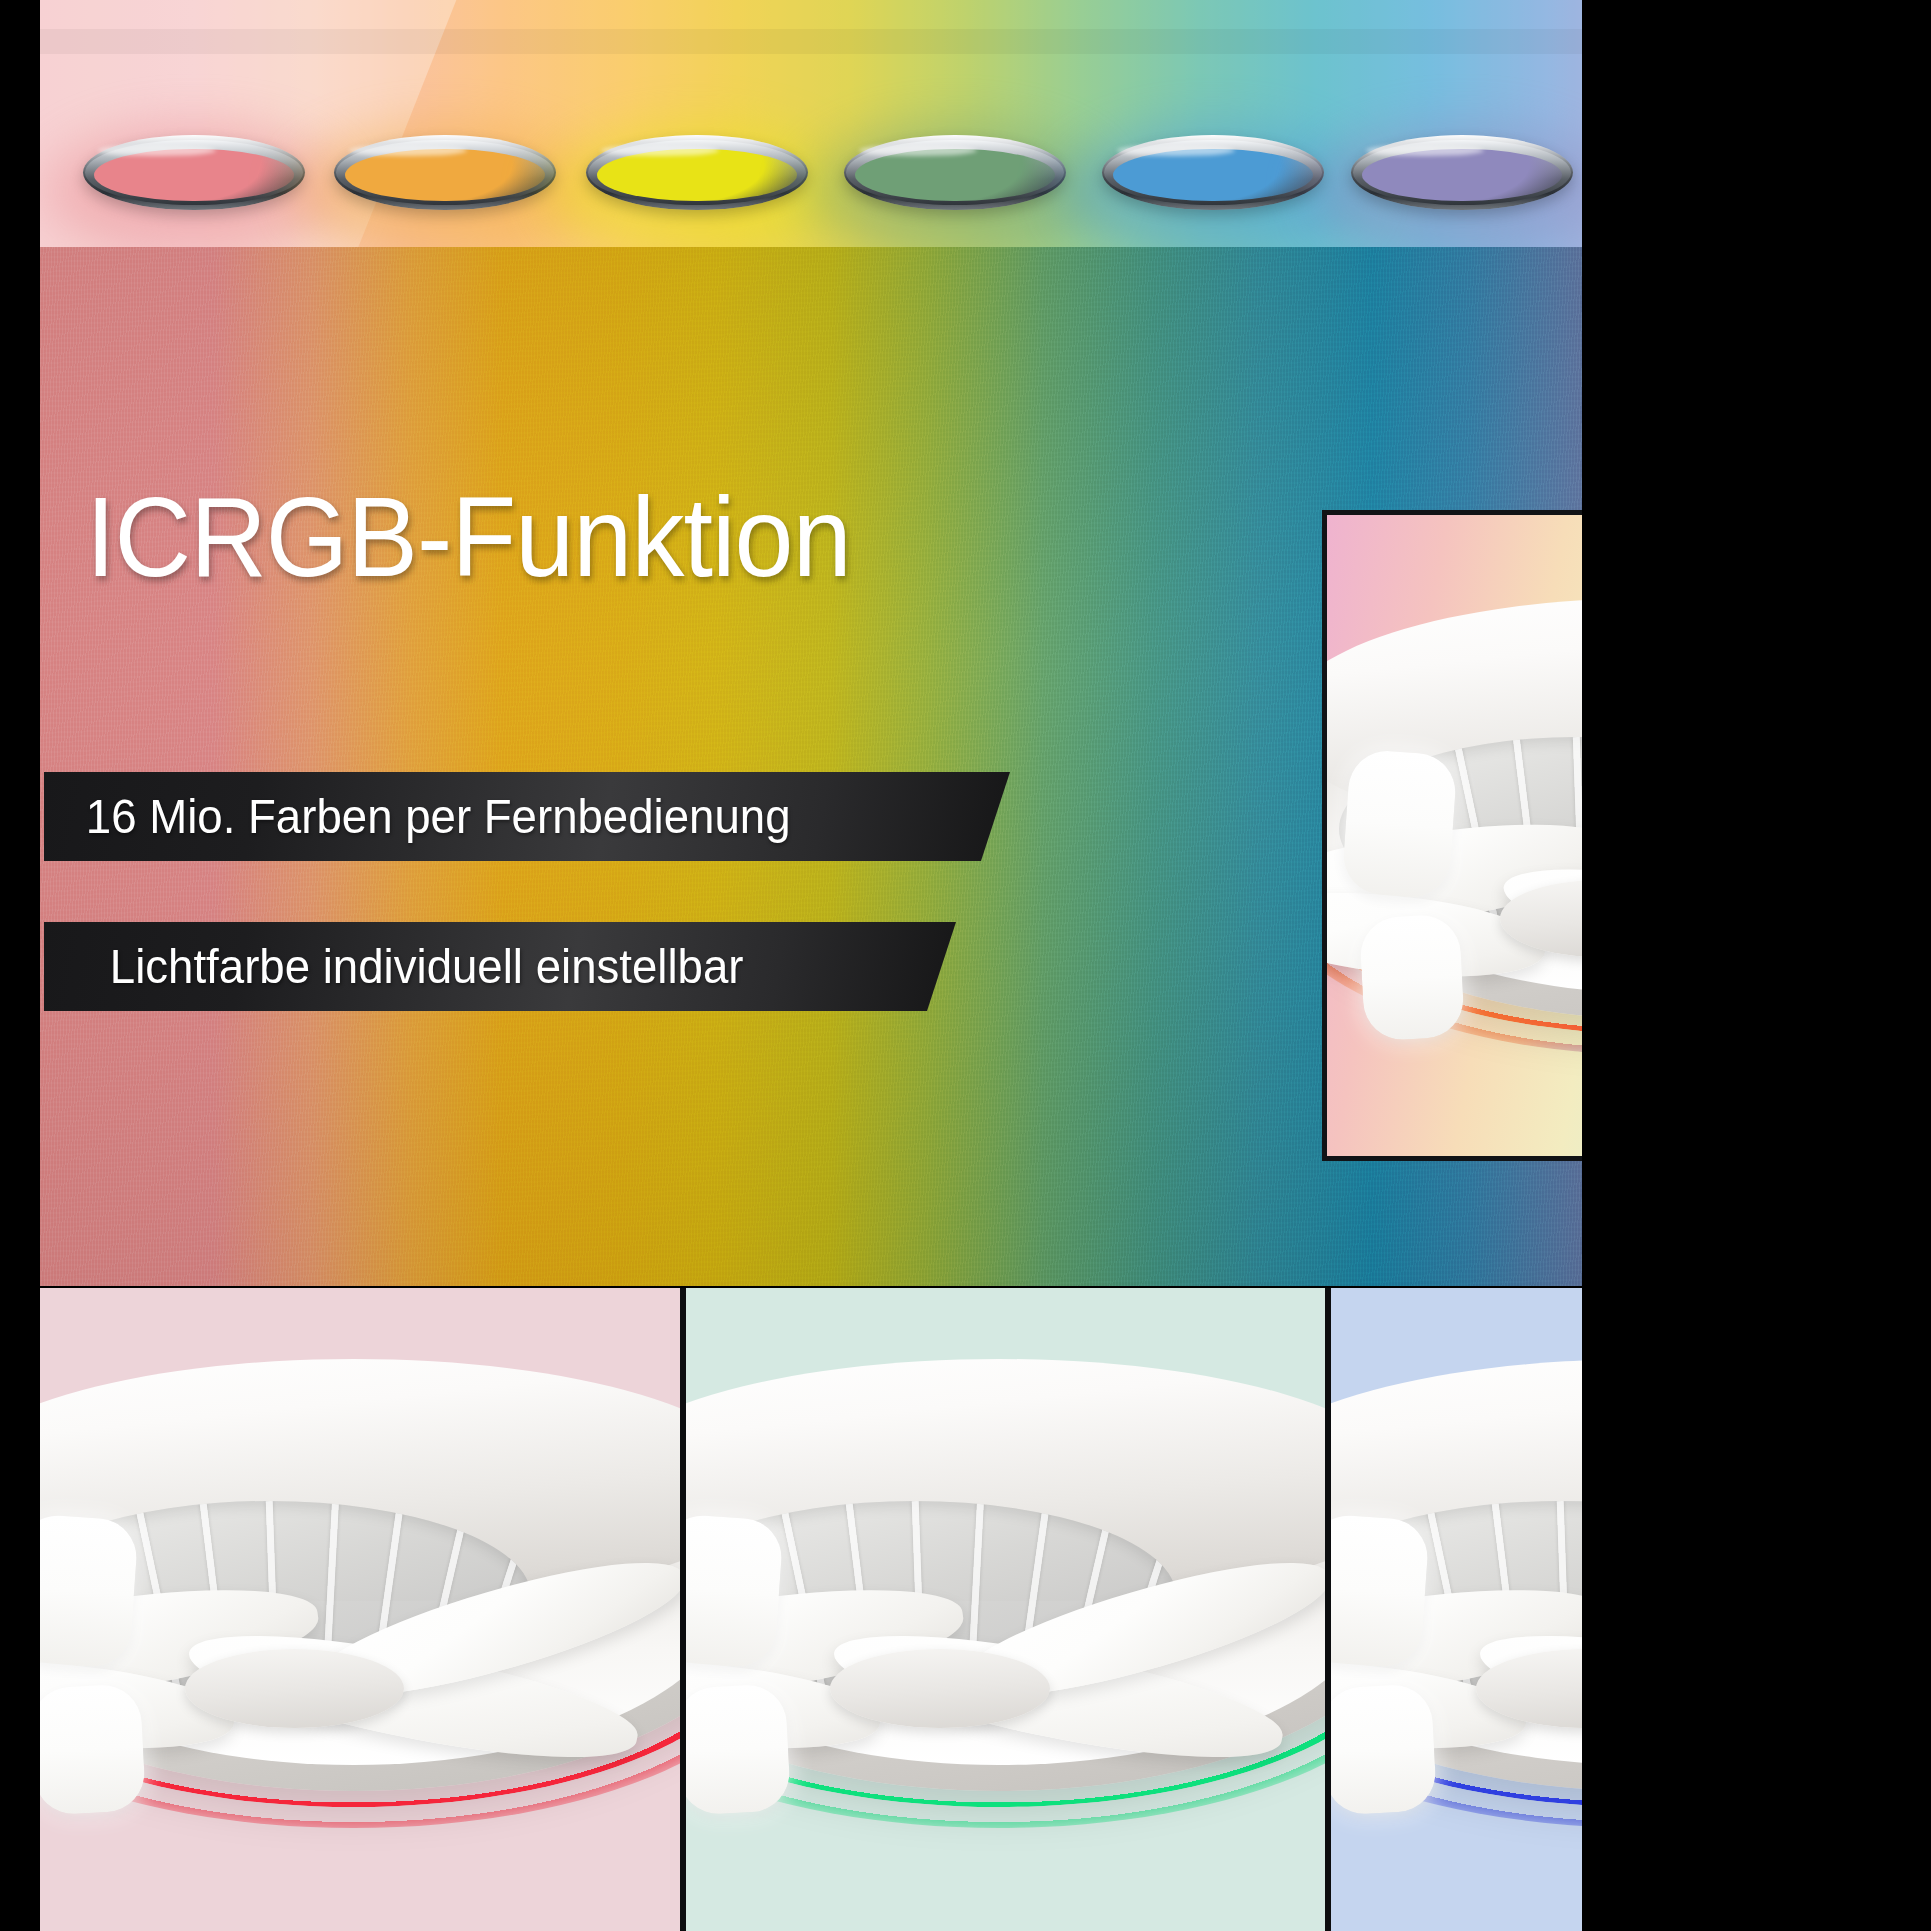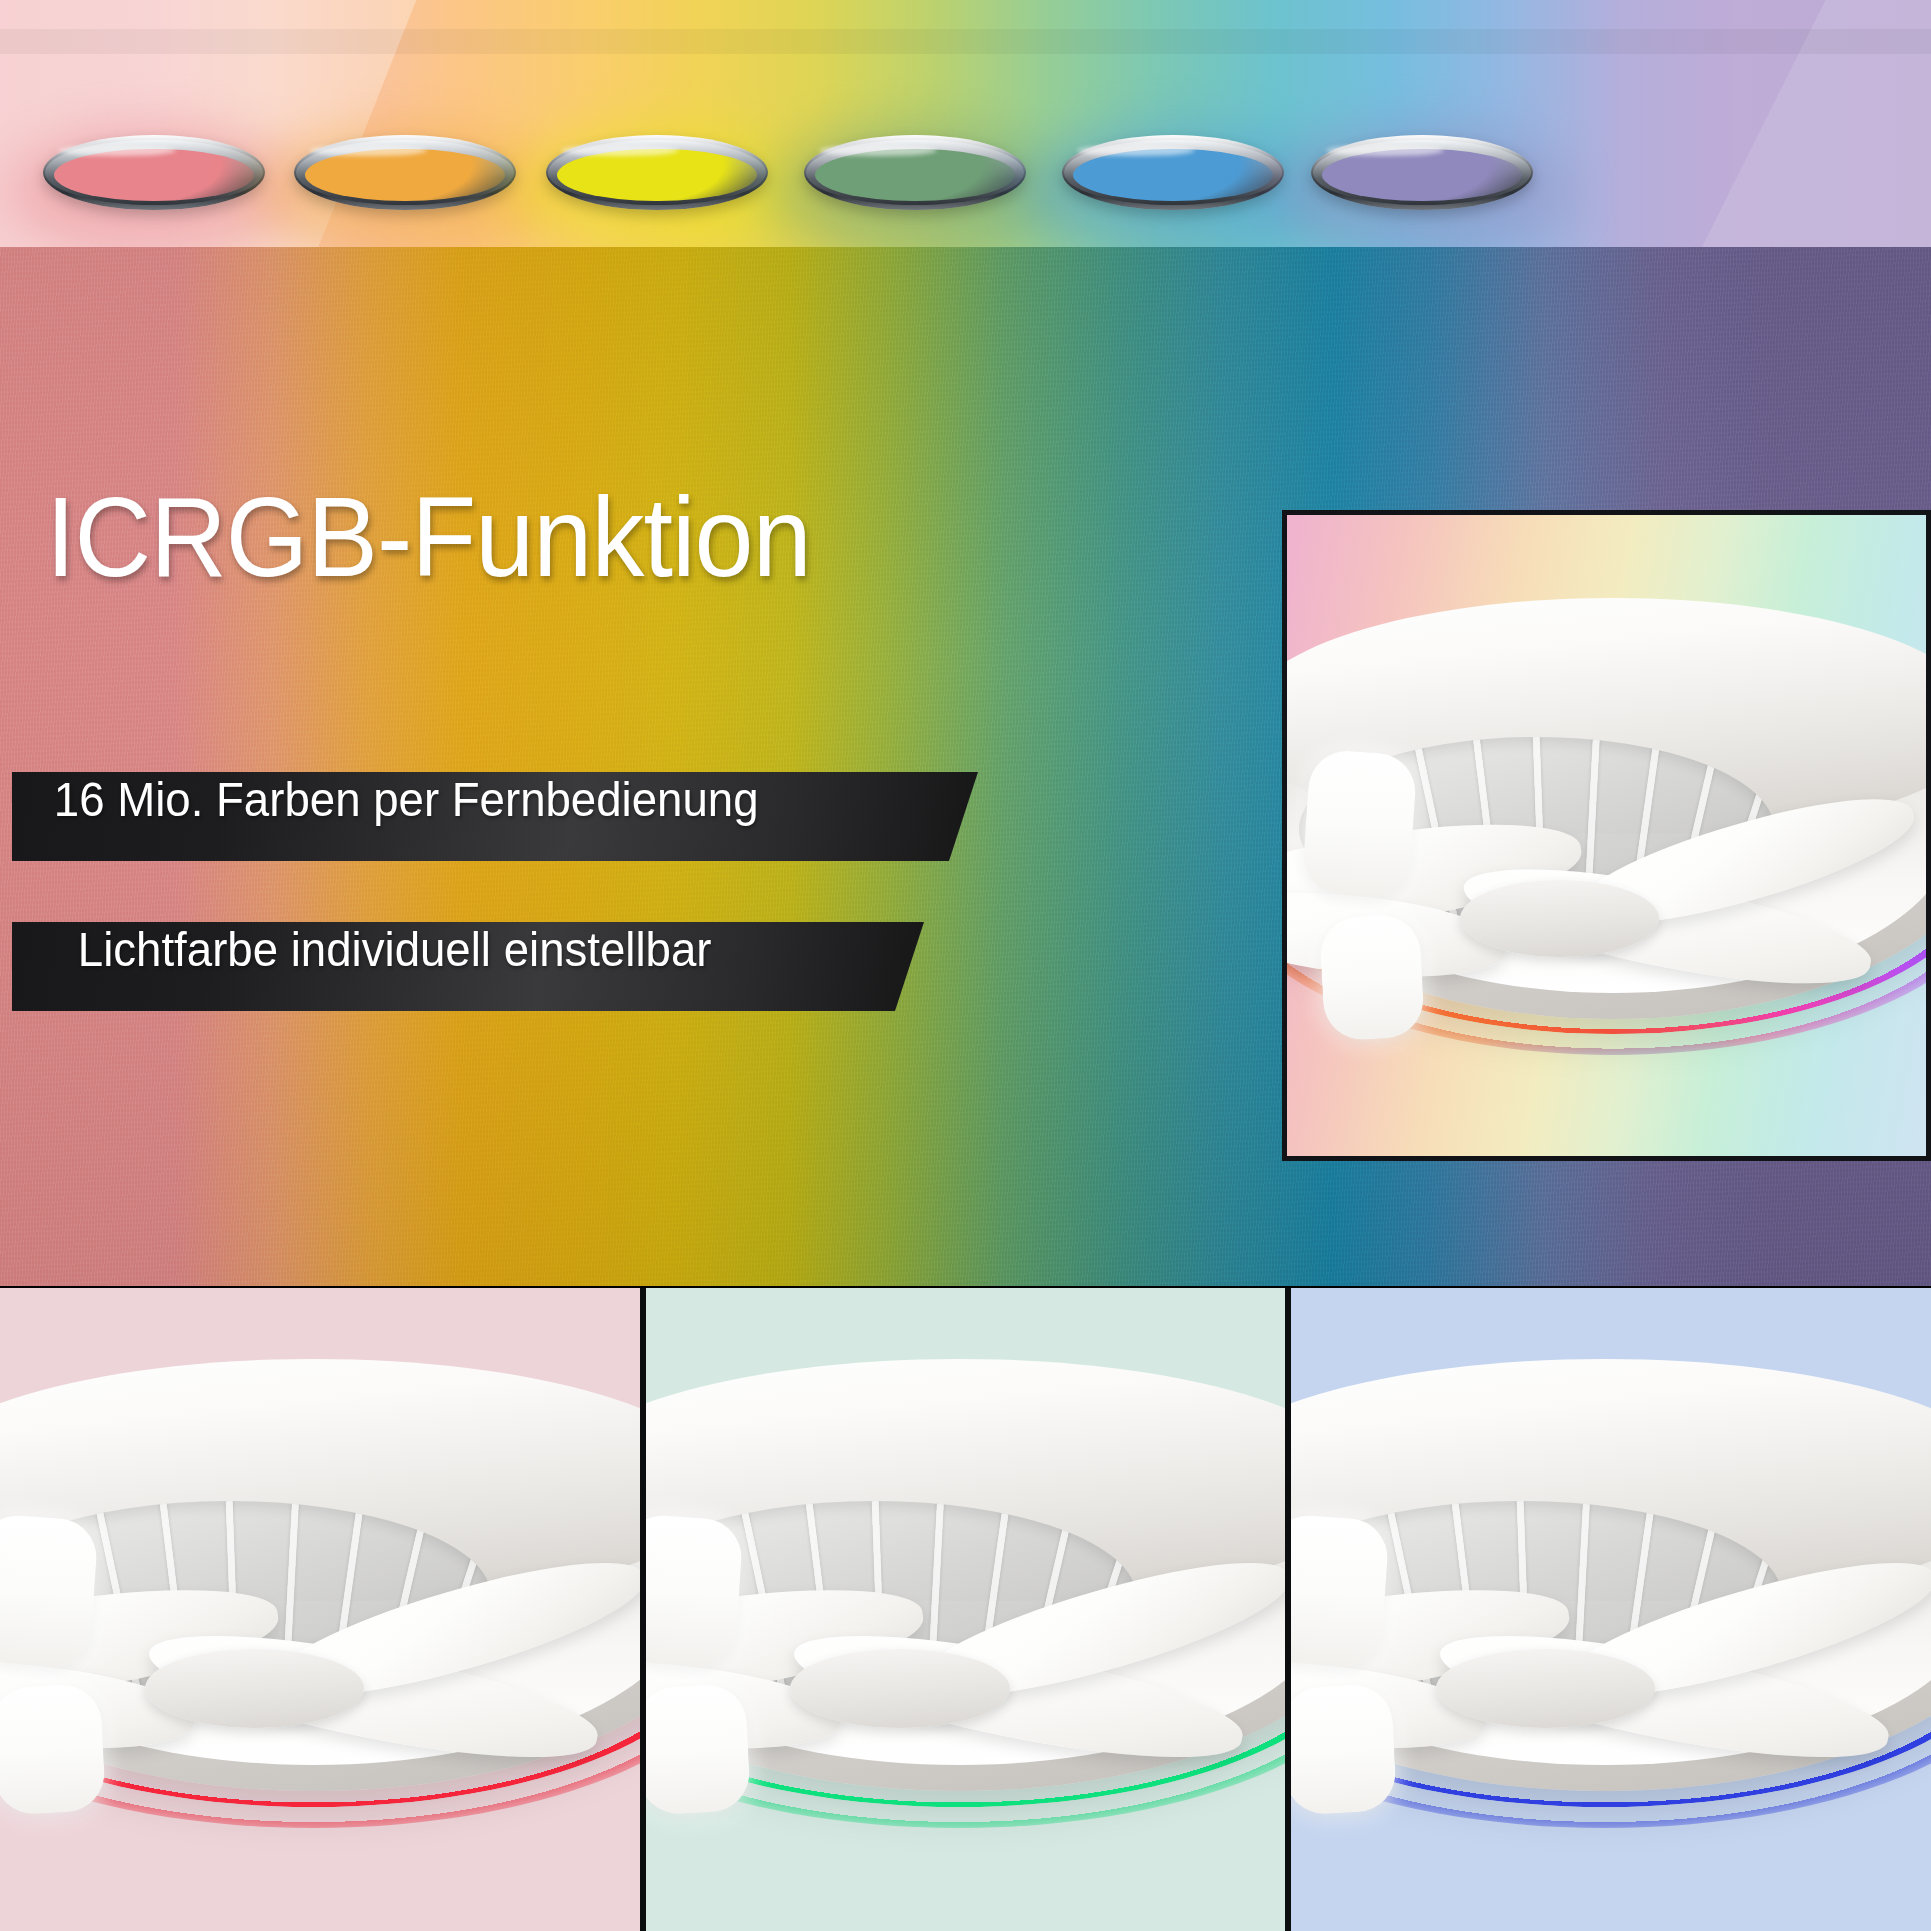--- a/index.html
+++ b/index.html
@@ -1,19 +1,19 @@
 <!DOCTYPE html>
 <html lang="de"><head>
 <meta charset="utf-8">
 <title>ICRGB-Funktion</title>
 <style>
   html,body{margin:0;padding:0;background:#000;}
   body{width:1931px;height:1931px;overflow:hidden;font-family:"Liberation Sans",sans-serif;}
 
-  #stage{position:relative;width:1931px;height:1931px;overflow:hidden;background:#000;}
+  #stage{position:relative;width:1542px;height:1931px;overflow:hidden;background:#000;margin-left:40px;}
 
   
   .top-strip{position:absolute;left:0;top:0;width:1931px;height:247px;overflow:hidden;}
   .top-strip .wall{position:absolute;inset:0;
     background:linear-gradient(90deg,
       #f0a8ab 0%, #f2aeae 8%,
       #f6b99f 14%, #f9ae7e 19%,
       #fbb35c 24%, #f9bc3d 30%,
       #edc41d 36%, #d4c71a 42%,
       #a8c33a 48%, #74bd70 54%,
@@ -68,21 +68,21 @@
     background:radial-gradient(120% 90% at 50% 40%, rgba(255,255,255,.06) 0%, rgba(0,0,0,.12) 100%);}
 
   
   .headline{position:absolute;left:46px;top:480px;z-index:6;
     color:#fff;font-size:114px;line-height:1;font-weight:300;letter-spacing:-1px;
     font-family:"Liberation Sans",sans-serif;
     transform:scaleX(.93);transform-origin:left center;
     text-shadow:1.9px 3.9px 6.8px rgba(0,0,0,.33);white-space:nowrap;}
 
   
-  .band{position:absolute;left:12px;z-index:6;height:89px;display:flex;align-items:flex-start;
+  .band{position:absolute;left:4px;z-index:6;height:89px;display:flex;align-items:center;
     background:linear-gradient(100deg,#18181a 0%,#1d1d1f 22%,#3a3a3c 58%,#2a2a2c 80%,#161617 100%);
     box-shadow:0 4.8px 11.6px rgba(0,0,0,.30);}
   .band span{color:#fff;font-size:48px;font-weight:300;letter-spacing:0px;
     white-space:nowrap;transform:scaleX(.95);transform-origin:left center;
     text-shadow:1px 1.9px 3.9px rgba(0,0,0,.45);padding-left:44px;}
   #band0{top:772px;width:966px;clip-path:polygon(0 0,100% 0,calc(100% - 29px) 100%,0 100%);}
   #band1{top:922px;width:888px;clip-path:polygon(0 0,100% 0,calc(100% - 29px) 100%,0 100%);padding-left:24px;}
   #band2{top:1072px;width:649px;clip-path:polygon(0 0,100% 0,calc(100% - 29px) 100%,0 100%);}
 
   

